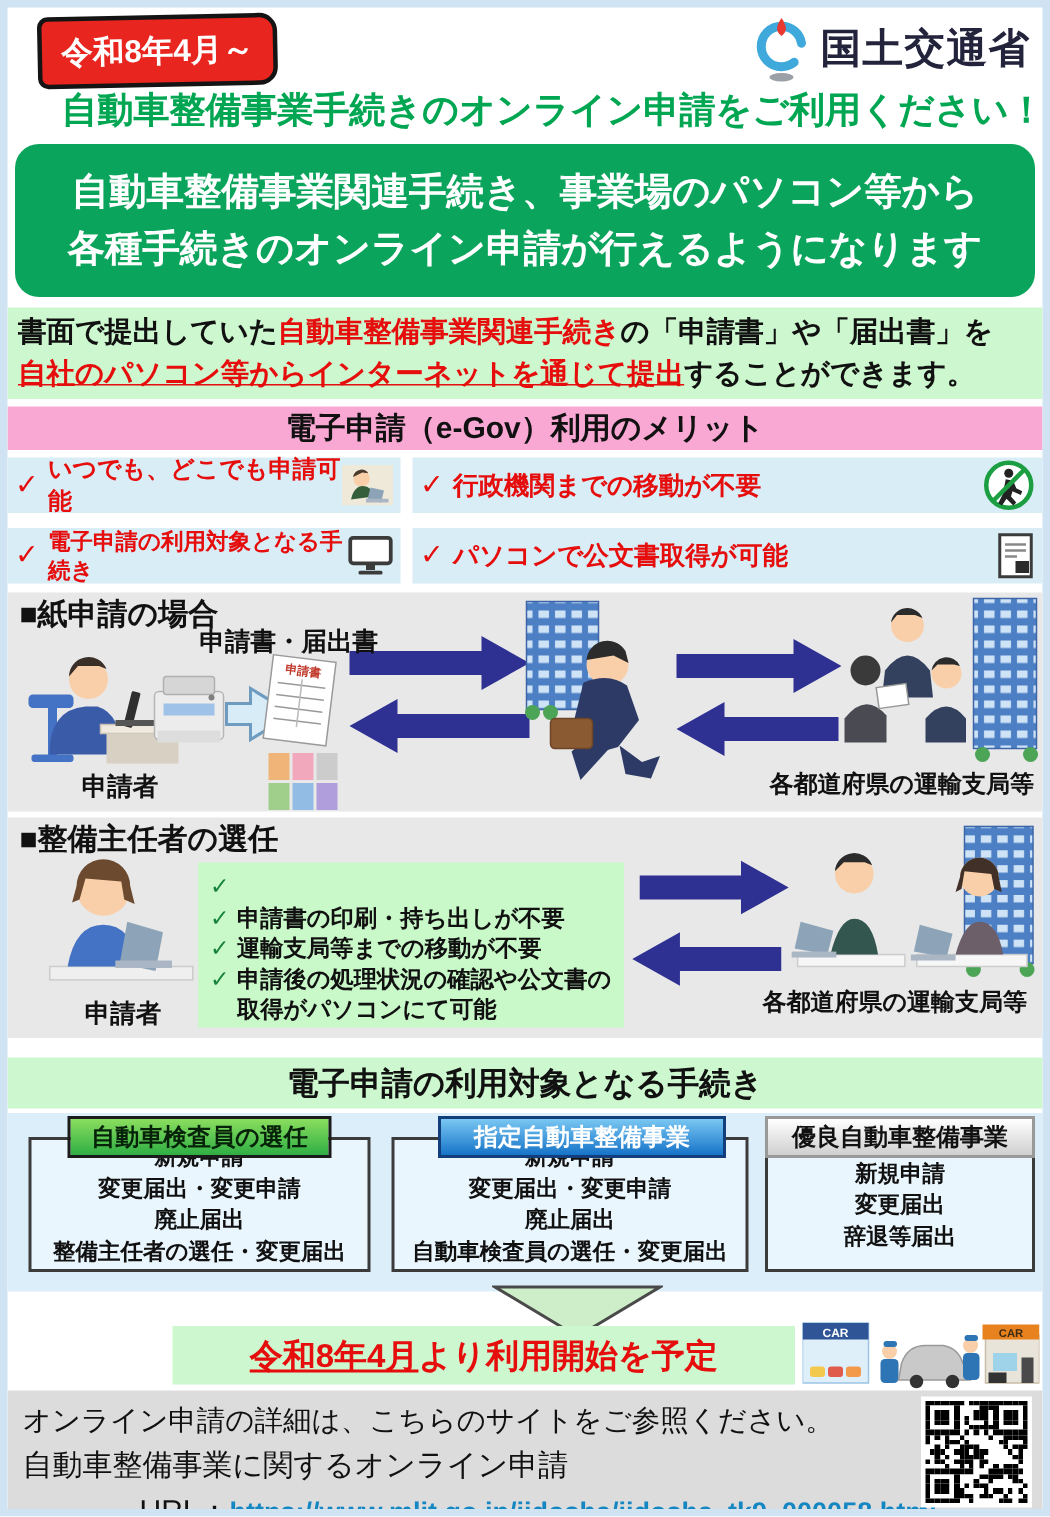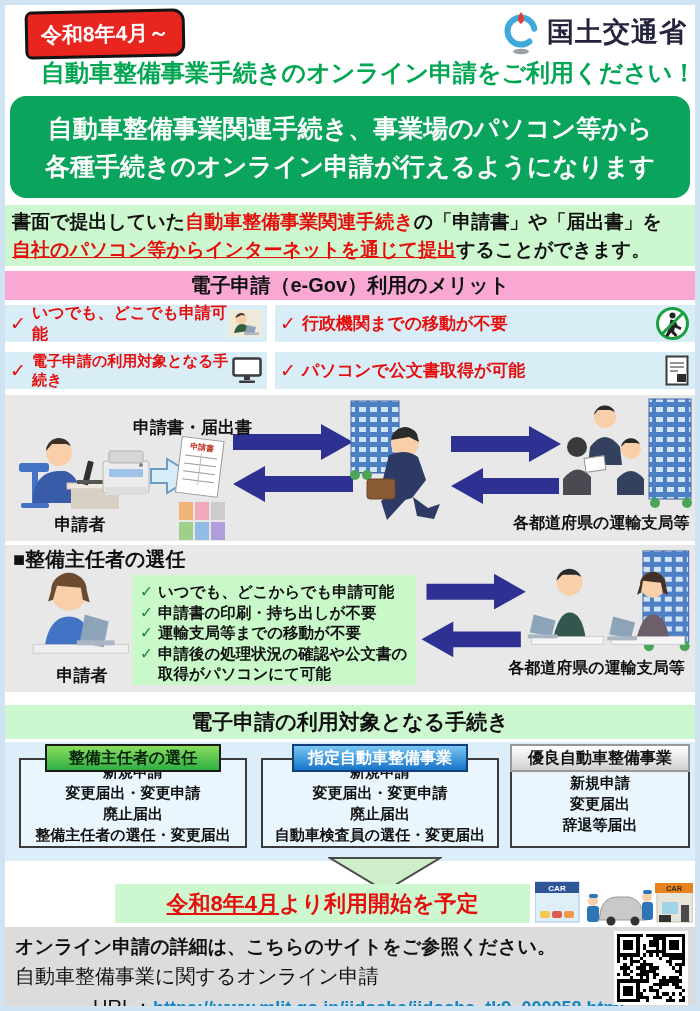--- a/index.html
+++ b/index.html
@@ -54,32 +54,32 @@
   .proc-panel{position:absolute;left:0;right:0;top:737px;height:119px;background:#dceef9;}
   .proc-box{position:absolute;top:16px;height:90px;background:#eaf6fd;border:2px solid #3b3b3b;
     display:flex;flex-direction:column;align-items:center;justify-content:center;
     font-size:15px;font-weight:bold;line-height:21px;box-sizing:border-box;text-align:center;}
   .pb1{left:14px;width:228px;}
   .pb2{left:256px;width:238px;}
   .pb3{left:505px;width:180px;}
   .proc-badge{position:absolute;top:2px;height:28px;display:flex;align-items:center;justify-content:center;
     font-size:16px;font-weight:bold;box-sizing:border-box;z-index:2;}
   .bg-green{left:40px;width:176px;background:linear-gradient(#8ade5e,#2fae44);border:2px solid #1b1b1b;color:#06230a;}
-  .bg-blue{left:287px;width:176px;background:linear-gradient(#79c7f2,#1673c8);border:2px solid #123f7c;color:#fff;}
+  .bg-blue{left:287px;width:192px;background:linear-gradient(#79c7f2,#1673c8);border:2px solid #123f7c;color:#fff;}
   .bg-silver{left:505px;width:180px;background:linear-gradient(#ffffff,#cfcfcf);border:2px solid #999;color:#111;}
   
   .funnel{position:absolute;left:323px;top:851px;z-index:1;}
   .schedule{position:absolute;left:110px;top:879px;width:415px;height:39px;background:#cdf7ce;z-index:2;
     display:flex;align-items:center;justify-content:center;font-size:22px;font-weight:bold;color:#e60d0d;white-space:nowrap;}
   .schedule .u{text-decoration:underline;}
   .shops{position:absolute;right:2px;top:870px;}
   
   .footer{position:absolute;left:0;right:0;top:922px;bottom:0;background:#dcdcdc;
     box-sizing:border-box;padding:7px 10px;}
-  .f1{font-size:19px;font-weight:bold;}
+  .f1{font-size:19px;font-weight:normal;}
   .f2{font-size:20px;margin-top:3px;}
   .f3{font-size:20px;margin-top:4px;padding-left:78px;}
   .f3 a{color:#1486c2;font-weight:bold;font-size:18px;text-decoration:underline;}
   .qr{position:absolute;right:7px;top:4px;width:74px;height:74px;background:#fff;padding:3px;box-sizing:border-box;}
   .qr-grid{display:grid;grid-template-columns:repeat(21,1fr);grid-template-rows:repeat(21,1fr);width:100%;height:100%;}
   .qr-grid div{background:#fff;}
   .qr-grid div.on{background:#000;}
 </style>
 </head>
 <body>
@@ -152,20 +152,21 @@
     <svg class="merit-icon" width="25" height="31" viewBox="0 0 25 31">
       <rect x="1.5" y="1.5" width="21" height="28" fill="#fff" stroke="#3b3b3b" stroke-width="2"></rect>
       <line x1="5" y1="8" x2="19" y2="8" stroke="#888" stroke-width="1.8"></line>
       <line x1="5" y1="12" x2="19" y2="12" stroke="#888" stroke-width="1.8"></line>
       <line x1="5" y1="16" x2="13" y2="16" stroke="#888" stroke-width="1.8"></line>
       <rect x="12" y="19" width="9" height="8" fill="#2b2b2b"></rect>
     </svg>
   </div>
 
   <div class="flow paper-sec">
+    <div class="sec-head">■紙申請の場合</div>
     <div class="flow-label" style="left:128px;top:21px;font-size:17px;">申請書・届出書</div>
     <div class="flow-label" style="left:30px;top:118px;width:90px;text-align:center;font-size:17px;">申請者</div>
     <div class="flow-label" style="left:508px;top:118px;font-size:16px;">各都道府県の運輸支局等</div>
     <svg class="scene" viewBox="0 0 690 146">
       <defs>
         <pattern id="win" width="11" height="10" patternUnits="userSpaceOnUse">
           <rect width="11" height="10" fill="#4d7fc4"></rect>
           <rect x="2" y="2" width="7" height="5" fill="#cfe3f6"></rect>
         </pattern>
       </defs>
@@ -250,21 +251,20 @@
     </svg>
   </div>
 
   <div class="flow digital-sec">
     <div class="sec-head">■整備主任者の選任</div>
     <div class="flow-label" style="left:32px;top:119px;width:90px;text-align:center;font-size:17px;">申請者</div>
     <div class="flow-label" style="left:495px;right:2px;top:113px;text-align:center;font-size:16px;">各都道府県の運輸支局等</div>
     <div class="points-box">
       <div class="dpoint">
           <span class="dcheck">✓</span>
-          <span>いつでも、どこからでも申請可能</span>
         </div>
       <div class="dpoint">
           <span class="dcheck">✓</span>
           <span>申請書の印刷・持ち出しが不要</span>
         </div>
       <div class="dpoint">
           <span class="dcheck">✓</span>
           <span>運輸支局等までの移動が不要</span>
         </div>
       <div class="dpoint">
@@ -301,21 +301,21 @@
         <path d="M637 40 a13 13 0 0 1 26 0 l2 10 -5 -2 -2 -10 -18 -2 -2 12 -4 2 z" fill="#403028"></path>
         <path d="M634 92 q6 -22 16 -22 q12 0 16 22 z" fill="#6d5f6a"></path>
         <path d="M610 72 l22 6 -4 16 -22 -4 z" fill="#8da4b8"></path>
         <rect x="604" y="92" width="30" height="4" fill="#aab6c4"></rect>
       </g>
     </svg>
   </div>
 
   <div class="proc-head">電子申請の利用対象となる手続き</div>
   <div class="proc-panel">
-    <div class="proc-badge bg-green">整備主任者の選任</div>
+    <div class="proc-badge bg-green">自動車検査員の選任</div>
     <div class="proc-badge bg-blue">指定自動車整備事業</div>
     <div class="proc-badge bg-silver">優良自動車整備事業</div>
     <div class="proc-box pb1">
       <div>新規申請</div>
       <div>変更届出・変更申請</div>
       <div>廃止届出</div>
       <div>整備主任者の選任・変更届出</div>
     </div>
     <div class="proc-box pb2">
       <div>新規申請</div>

